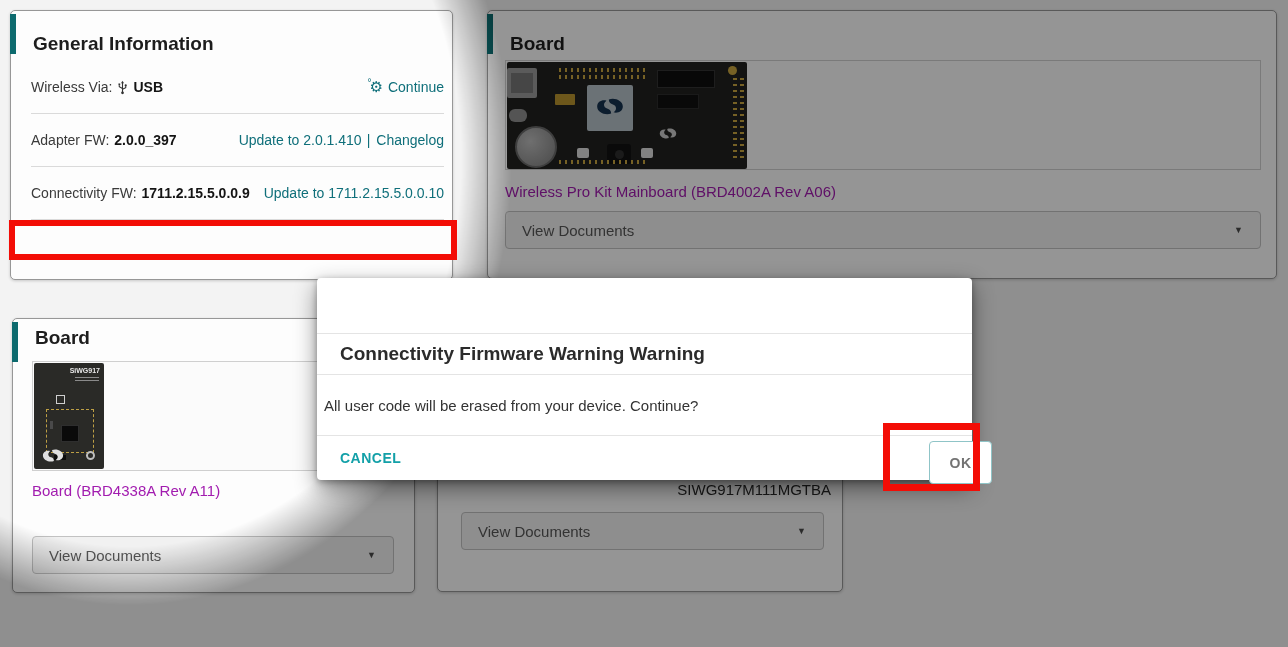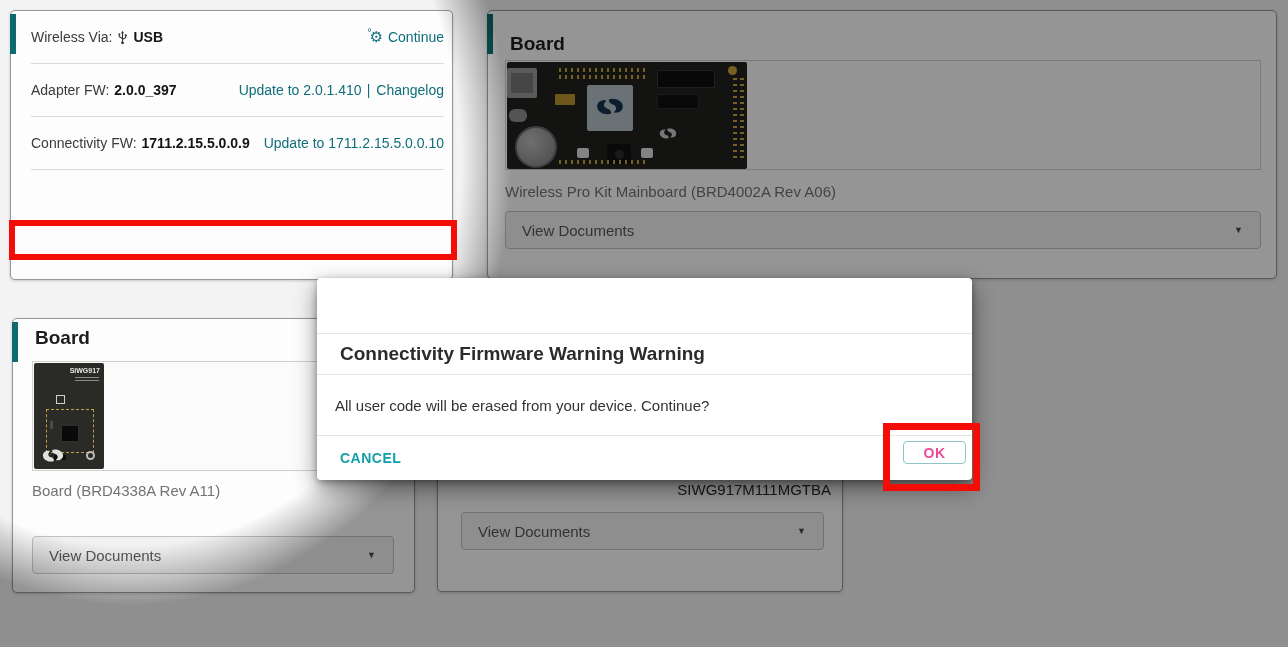--- a/index.html
+++ b/index.html
@@ -29,21 +29,21 @@
   .pencil-ic{display:inline-block;transform:scaleX(-1);font-size:14px;line-height:1;}
   .pencil-ic:after{content:"✎";}
   .caret{position:absolute;right:17px;top:50%;transform:translateY(-50%);
         font-size:9px;color:#4a4a4a;}
   .caret:after{content:"▼";}
   .usb-svg{flex:0 0 auto;}
   
   #card-mainboard{left:487px;top:10px;width:790px;height:269px;}
   .img-frame{position:absolute;border:1px solid #cfcfcf;background:#fbfbfb;box-sizing:border-box;}
   #card-mainboard .img-frame{left:17px;top:49px;width:756px;height:110px;}
-  .board-name{position:absolute;font-size:15px;color:#737373;}
+  .board-name{position:absolute;font-size:15px;color:#a21caf;}
   #card-mainboard .board-name{left:17px;top:172px;width:750px;}
   .dropdown{position:absolute;background:#f1f1f1;border:1px solid #c2c2c2;border-radius:4px;
         display:flex;align-items:center;font-size:15px;color:#575757;box-sizing:border-box;
         padding-left:16px;cursor:pointer;}
   #card-mainboard .dropdown{left:17px;top:200px;width:756px;height:38px;}
   #card-radio{left:12px;top:318px;width:403px;height:275px;}
   #card-radio .card-title{height:34px;line-height:34px;padding-top:2px;}
   #card-radio .img-frame{left:19px;top:42px;width:366px;height:110px;}
   #card-radio .board-name{left:19px;top:160px;width:370px;line-height:24px;}
   #card-radio .dropdown{left:19px;top:217px;width:362px;height:38px;}
@@ -66,40 +66,41 @@
           rgba(0,0,0,0) 0%,rgba(0,0,0,0) 92%,#000 106%);
        mask-image:radial-gradient(ellipse 360px 420px at 130px 160px,
           rgba(0,0,0,0) 0%,rgba(0,0,0,0) 92%,#000 106%);}
   
   #modal{position:absolute;left:317px;top:278px;width:655px;height:202px;background:#fff;
        border-radius:4px;z-index:20;box-shadow:0 8px 22px rgba(0,0,0,.45),0 2px 6px rgba(0,0,0,.3);
        box-sizing:border-box;}
   .m-blank{height:55px;border-bottom:1px solid #e4e4e4;}
   .m-title{height:40px;display:flex;align-items:center;padding:0 23px;font-size:19px;
        font-weight:bold;color:#2b2b2b;border-bottom:1px solid #e4e4e4;}
-  .m-body{height:60px;display:flex;align-items:center;padding:0 18px;font-size:15px;
+  .m-body{height:60px;display:flex;align-items:center;padding:0 7px;font-size:15px;
        color:#333;border-bottom:1px solid #e4e4e4;}
   .m-actions{height:44px;position:relative;display:flex;align-items:center;padding:0 23px;}
   .m-cancel{font-size:14px;font-weight:bold;color:#13a0a8;letter-spacing:.5px;cursor:pointer;
        background:none;border:none;padding:0;font-family:inherit;}
-  .m-ok{position:absolute;left:586px;top:5px;width:63px;height:23px;border:1px solid #8fc4c7;
-       border-radius:4px;background:#fff;color:#ec4899;font-weight:bold;font-size:14px;
+  .m-ok{position:absolute;left:612px;top:5px;width:63px;height:43px;border:1px solid #8fc4c7;
+       border-radius:4px;background:#fff;color:#737373;font-weight:bold;font-size:14px;
        display:flex;align-items:center;justify-content:center;letter-spacing:.5px;cursor:pointer;
        font-family:inherit;}
   
   .red-box{position:absolute;border:6px solid #f30d06;z-index:30;box-sizing:border-box;
        pointer-events:none;}
   #red-box-fw{left:9px;top:220px;width:448px;height:40px;}
   #red-box-ok{left:883px;top:423px;width:97px;height:68px;border-width:7px;}
 </style>
 </head>
 <body>
 
 <div class="card" id="card-general">
   <div class="accent"></div>
+  <h2 class="card-title">General Information</h2>
 
   <div class="gi-row">
     <span class="gi-left">
       <span>Wireless Via:</span>
       <svg class="usb-svg" width="11" height="15" viewBox="0 0 12 16">
         <g stroke="#333" stroke-width="1.2" fill="none">
           <path d="M6 3 V13"></path>
             <path d="M6 9 L2.5 7.2 V5.6"></path>
             <path d="M6 10 L9.5 8.2 V6.6"></path>
         </g>

